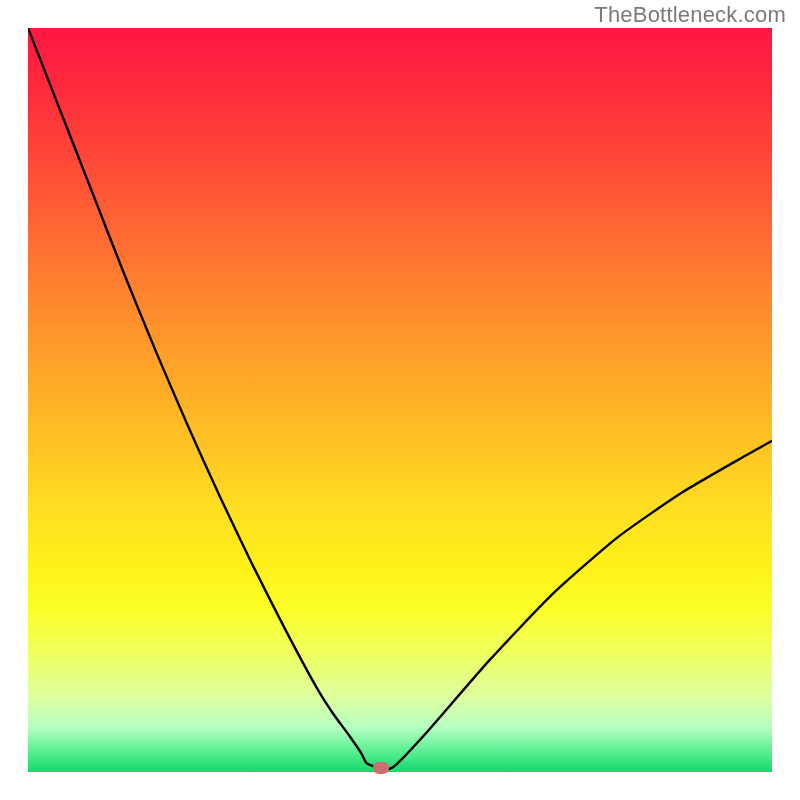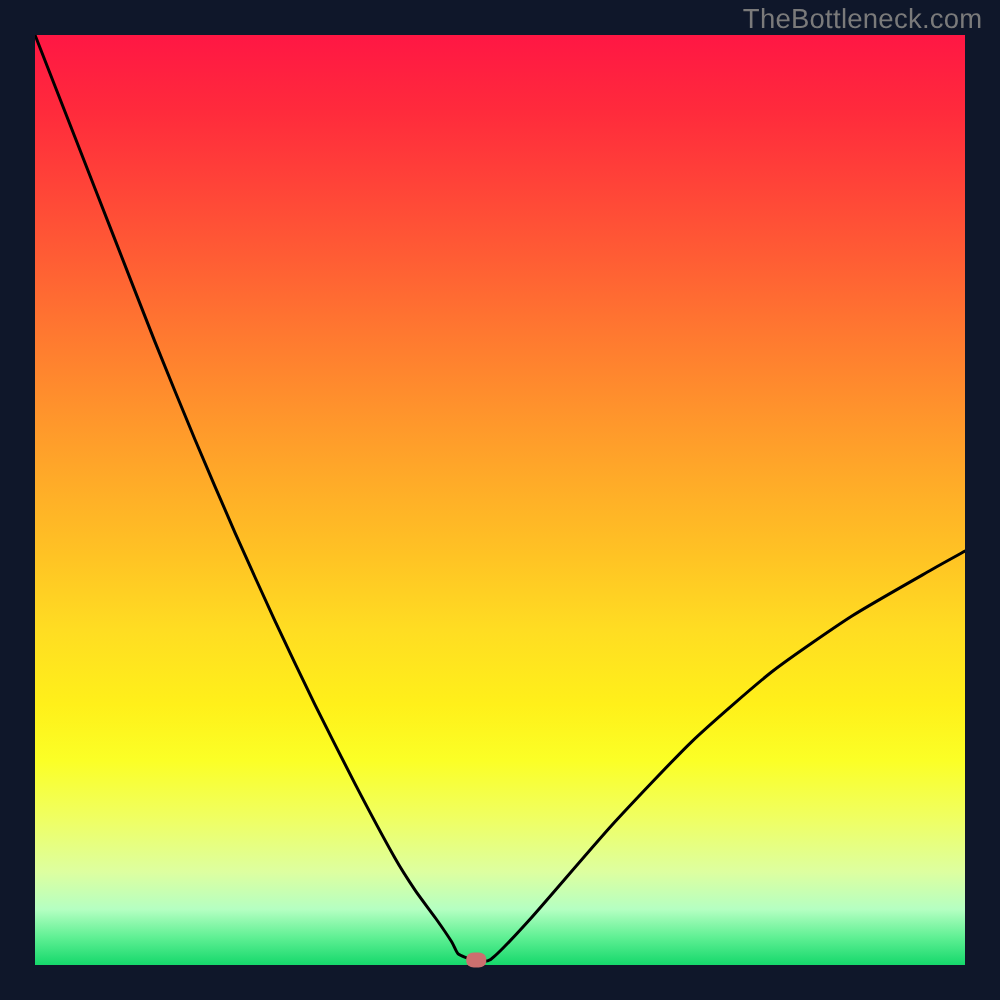--- a/index.html
+++ b/index.html
@@ -8,21 +8,21 @@
     width: 800px;
     height: 800px;
     background: #000;
     overflow: hidden;
     font-family: Arial, Helvetica, sans-serif;
   }
   .frame {
     position: relative;
     width: 800px;
     height: 800px;
-    background: #0f172a;
+    background: #ffffff;
   }
   .watermark {
     position: absolute;
     top: 2px;
     right: 14px;
     color: #7a7a7a;
     font-size: 22px;
     font-weight: 500;
     letter-spacing: 0.2px;
     z-index: 20;

